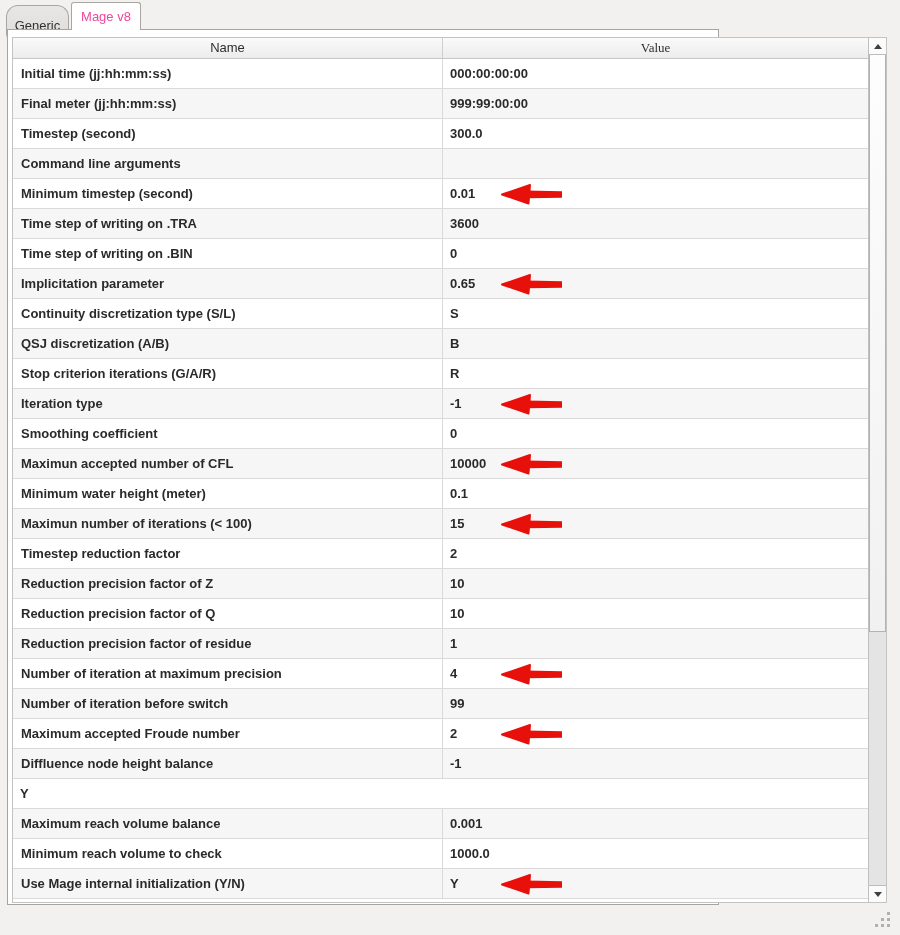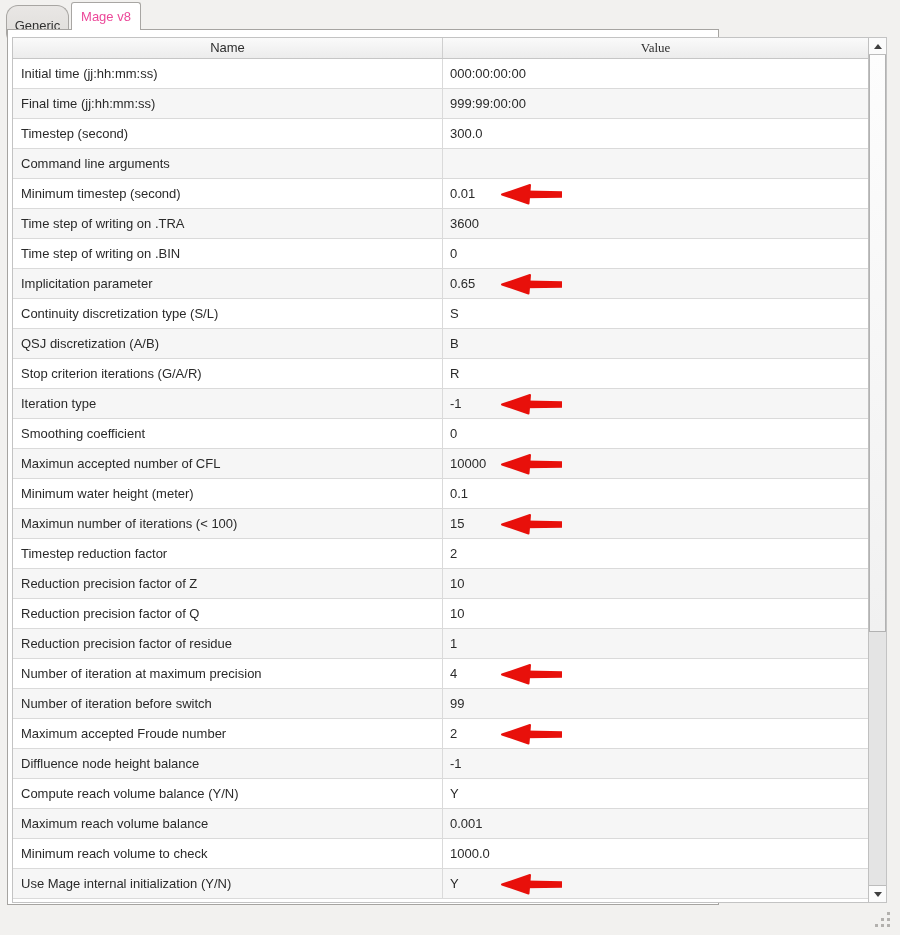--- a/index.html
+++ b/index.html
@@ -46,21 +46,21 @@
     display:flex;height:21px;flex:0 0 21px;
     background:linear-gradient(#fafafa,#ececec);
     border-bottom:1px solid #c6c6c6;box-sizing:border-box;
   }
   .th{
     font-size:13px;line-height:20px;text-align:center;color:#2e2e2e;
     box-sizing:border-box;
   }
   .th.name{width:430px;border-right:1px solid #cfcfcf;}
   .th.value{flex:1;font-family:Liberation Serif, serif;}
-  .rows{flex:1;background:#ffffff;}
+  .rows{flex:1;background:#ffffff;font-weight:bold;}
   .row{
     display:flex;height:30px;box-sizing:border-box;
     border-bottom:1px solid #dadada;background:#ffffff;
   }
   .row.alt{background:#f6f6f6;}
   .cell{
     display:flex;align-items:center;box-sizing:border-box;
     font-size:13px;white-space:nowrap;overflow:hidden;
   }
   .cell.name{width:430px;border-right:1px solid #dadada;padding-left:8px;}
@@ -116,21 +116,21 @@
       <span class="txt">Initial time (jj:hh:mm:ss)</span>
     </div>
     <div class="cell value">
       <span class="txt">000:00:00:00</span>
 
     </div>
   </div>
 
   <div class="row alt">
     <div class="cell name">
-      <span class="txt">Final time (jj:hh:mm:ss)</span>
+      <span class="txt">Final meter (jj:hh:mm:ss)</span>
     </div>
     <div class="cell value">
       <span class="txt">999:99:00:00</span>
 
     </div>
   </div>
 
   <div class="row">
     <div class="cell name">
       <span class="txt">Timestep (second)</span>
@@ -373,23 +373,20 @@
     <div class="cell name">
       <span class="txt">Diffluence node height balance</span>
     </div>
     <div class="cell value">
       <span class="txt">-1</span>
 
     </div>
   </div>
 
   <div class="row">
-    <div class="cell name">
-      <span class="txt">Compute reach volume balance (Y/N)</span>
-    </div>
     <div class="cell value">
       <span class="txt">Y</span>
 
     </div>
   </div>
 
   <div class="row alt">
     <div class="cell name">
       <span class="txt">Maximum reach volume balance</span>
     </div>

